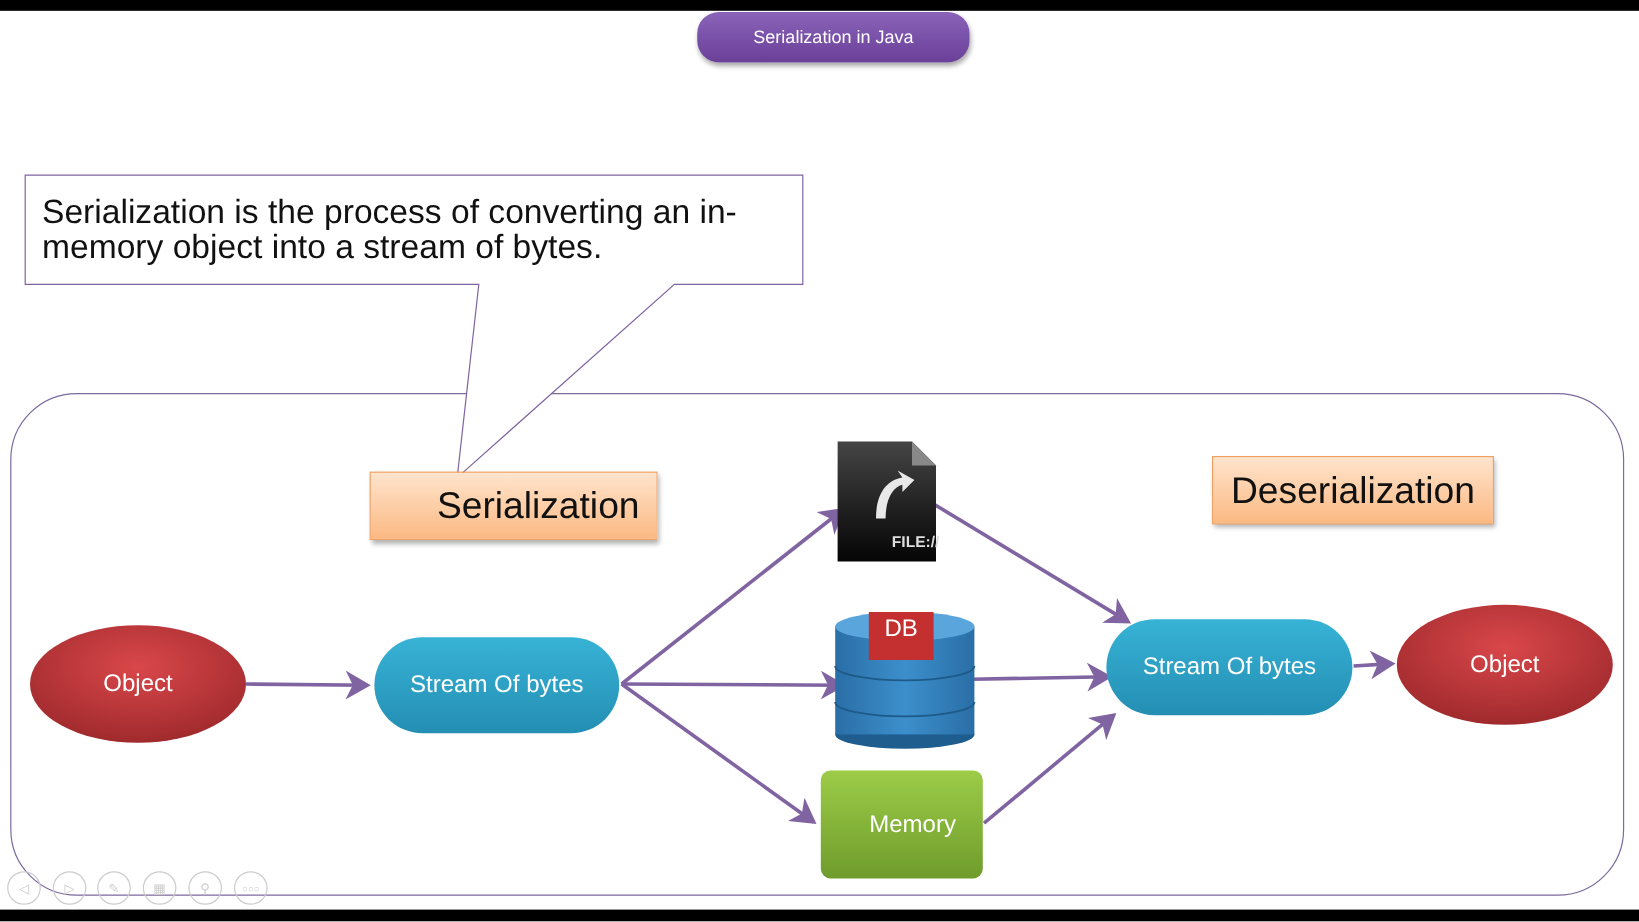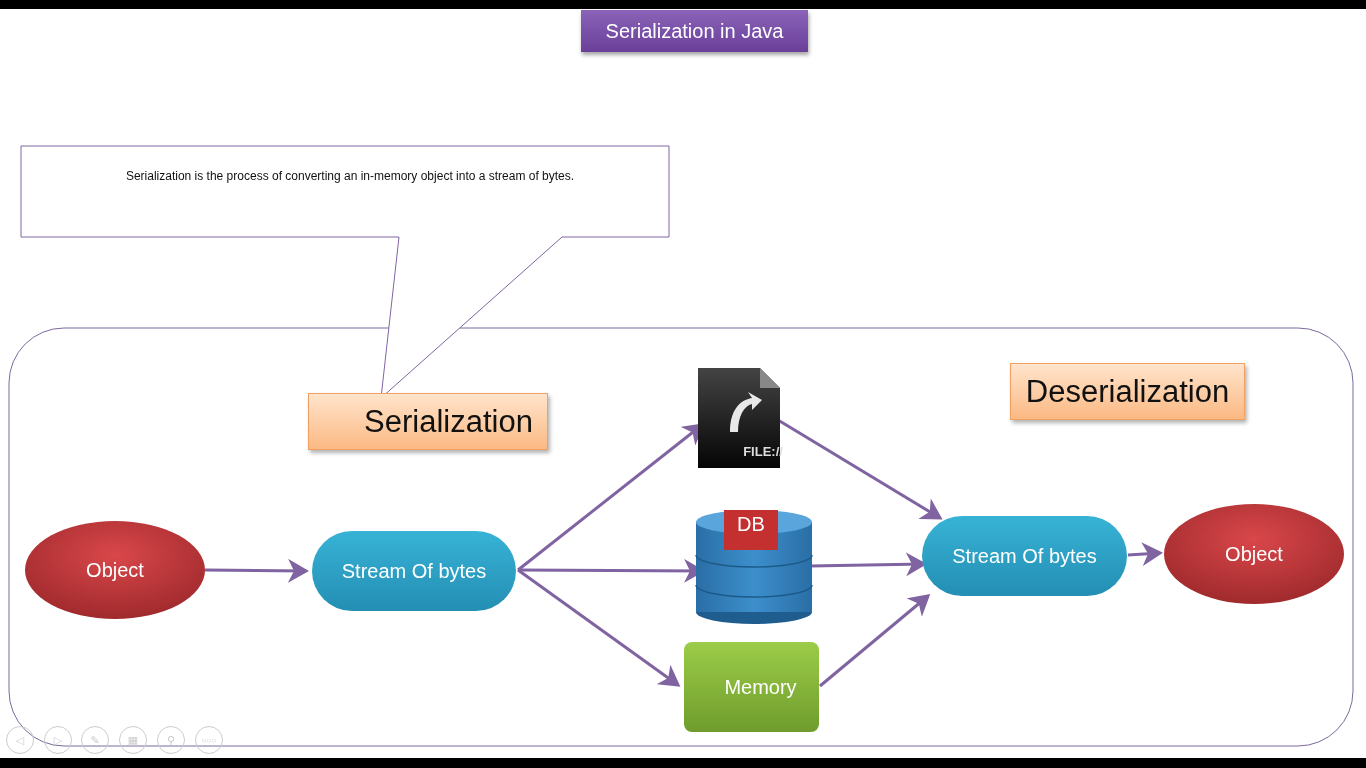--- a/index.html
+++ b/index.html
@@ -1,22 +1,22 @@
 <!DOCTYPE html>
 <html><head>
 <meta charset="utf-8">
 <style>
   html,body{margin:0;padding:0;}
   body{width:1366px;height:768px;position:relative;background:#fff;overflow:hidden;font-family:"Liberation Sans",sans-serif;}
   .bar-top{position:absolute;left:0;top:0;width:1366px;height:9px;background:#000;}
   .bar-bottom{position:absolute;left:0;top:758px;width:1366px;height:10px;background:#000;}
-  .title{position:absolute;left:581px;top:10px;width:227px;height:42px;background:linear-gradient(#8a63b8,#6a3f98);color:#fff;font-size:20px;display:flex;align-items:center;justify-content:center;box-shadow:1px 3px 4px rgba(0,0,0,.35);}
+  .title{position:absolute;left:581px;top:10px;width:227px;height:42px;background:linear-gradient(#8a63b8,#6a3f98);color:#fff;font-size:15px;display:flex;align-items:center;justify-content:center;box-shadow:1px 3px 4px rgba(0,0,0,.35);border-radius:18px;}
   svg.main{position:absolute;left:0;top:0;}
   .lbl{position:absolute;display:flex;align-items:center;justify-content:center;}
-  .callout-text{position:absolute;left:35px;top:162px;width:630px;font-size:12px;line-height:29px;color:#111;text-align:center;}
+  .callout-text{position:absolute;left:35px;top:162px;width:630px;font-size:28px;line-height:29px;color:#111;}
   .box-label{background:linear-gradient(#ffe4cc,#fbb983);border:1px solid #f0a060;color:#111;font-size:31px;box-shadow:2px 3px 4px rgba(0,0,0,.3);}
   .node-text{color:#fff;font-size:20px;}
   .nav{position:absolute;top:726px;width:26px;height:26px;border:1px solid #ccc;border-radius:50%;display:flex;align-items:center;justify-content:center;color:#ccc;font-size:11px;}
 </style>
 </head>
 <body>
 
 <div class="bar-top"></div>
 
 <div class="title">Serialization in Java</div>
@@ -86,21 +86,21 @@
   <rect x="684" y="642" width="135" height="90" rx="8" fill="url(#memG)"></rect>
 
   <rect x="922" y="516" width="205" height="80" rx="40" fill="url(#strG)"></rect>
 
   <ellipse cx="1254" cy="554" rx="90" ry="50" fill="url(#objG)"></ellipse>
 </svg>
 
 <div class="callout-text">Serialization is the process of converting an in-memory object into a stream of bytes.</div>
 
 <div class="lbl box-label" style="left:308px;top:393px;width:197px;height:55px;padding-left:41px;">Serialization</div>
-<div class="lbl box-label" style="left:1010px;top:363px;width:233px;height:55px;">Deserialization</div>
+<div class="lbl box-label" style="left:1010px;top:380px;width:233px;height:55px;">Deserialization</div>
 
 <div class="lbl node-text" style="left:25px;top:521px;width:180px;height:98px;">Object</div>
 <div class="lbl node-text" style="left:312px;top:531px;width:204px;height:80px;">Stream Of bytes</div>
 <div class="lbl" style="left:698px;top:440px;width:82px;height:22px;color:#ddd;font-size:13px;font-weight:bold;margin-left:24px;">FILE://</div>
 <div class="lbl node-text" style="left:724px;top:510px;width:54px;height:28px;">DB</div>
 <div class="lbl node-text" style="left:684px;top:642px;width:153px;height:90px;">Memory</div>
 <div class="lbl node-text" style="left:922px;top:516px;width:205px;height:80px;">Stream Of bytes</div>
 <div class="lbl node-text" style="left:1164px;top:504px;width:180px;height:100px;">Object</div>
 
 <div class="nav" style="left:6px;">◁</div>

